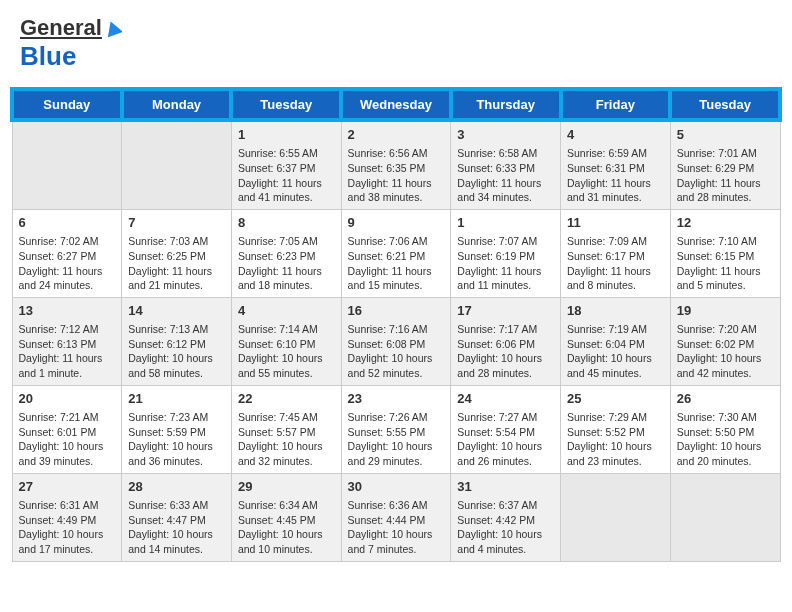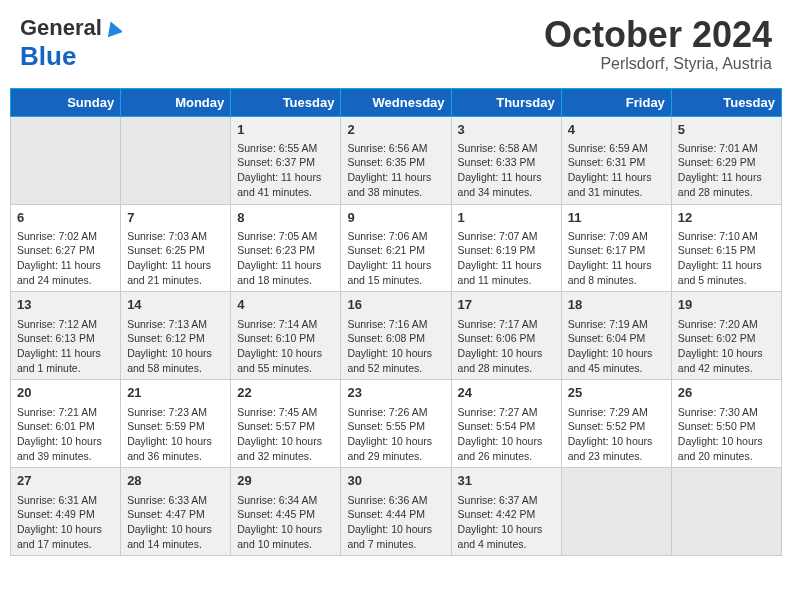--- a/index.html
+++ b/index.html
@@ -36,25 +36,25 @@
       color: #555;
     }
     .calendar {
       width: 100%;
       border-collapse: collapse;
       font-size: 11px;
     }
     .calendar th {
       background-color: #1565c0;
       color: #fff;
-      text-align: right;
+      text-align: center;
       padding: 6px 6px;
       font-size: 13px;
       font-weight: bold;
-      border: 1px solid #0ea5e9;
+      border: 4px solid #0ea5e9;
     }
     .calendar td {
       vertical-align: top;
       padding: 4px 6px;
       border: 1px solid #ccc;
       width: calc(100% / 7);
       height: 80px;
       background: #fff;
       font-size: 10.5px;
       color: #333;
@@ -75,30 +75,26 @@
     .row-shaded td.empty {
       background: #e8e8e8;
     }
   </style>
 </head>
 <body>
 
 <div class="header">
   <div class="logo">
     <div style="display:flex; align-items:center;">
-      <span style="font-size:22px; font-weight:bold; color:#333;">General</span>
+      <span style="font-size:22px; font-weight:bold; color:#333;text-decoration:underline;">General</span>
       <svg width="18" height="18" viewBox="0 0 18 18" style="margin-left:2px;">
         <polygon points="9,2 17,16 1,16" fill="#1e88e5" transform="rotate(-20,9,9)"></polygon>
       </svg>
     </div>
     <span style="font-size:26px; font-weight:bold; color:#1565c0;">Blue</span>
-  </div>
-  <div class="title-block">
-    <div class="month-title">October 2024</div>
-    <div class="location">Perlsdorf, Styria, Austria</div>
   </div>
 </div>
 
 <table class="calendar">
   <thead>
     <tr>
     <th>Sunday</th>
         <th>Monday</th>
         <th>Tuesday</th>
         <th>Wednesday</th>

